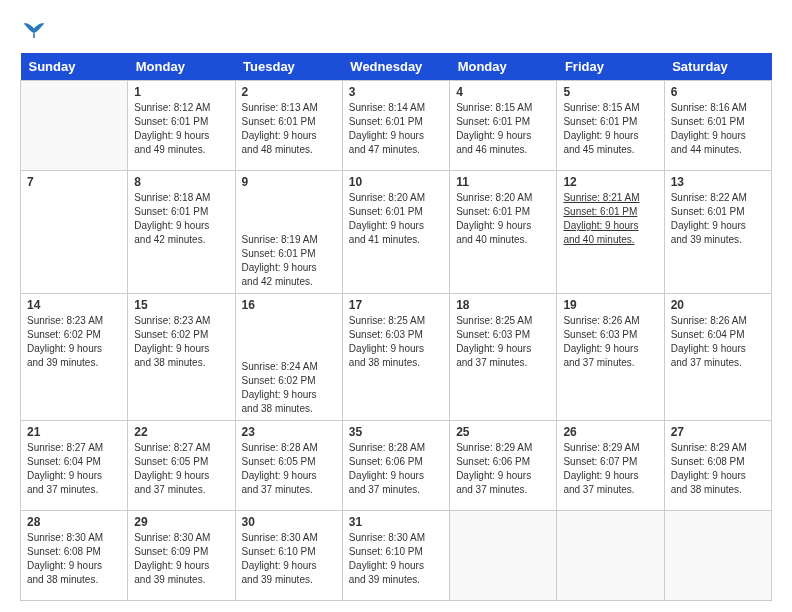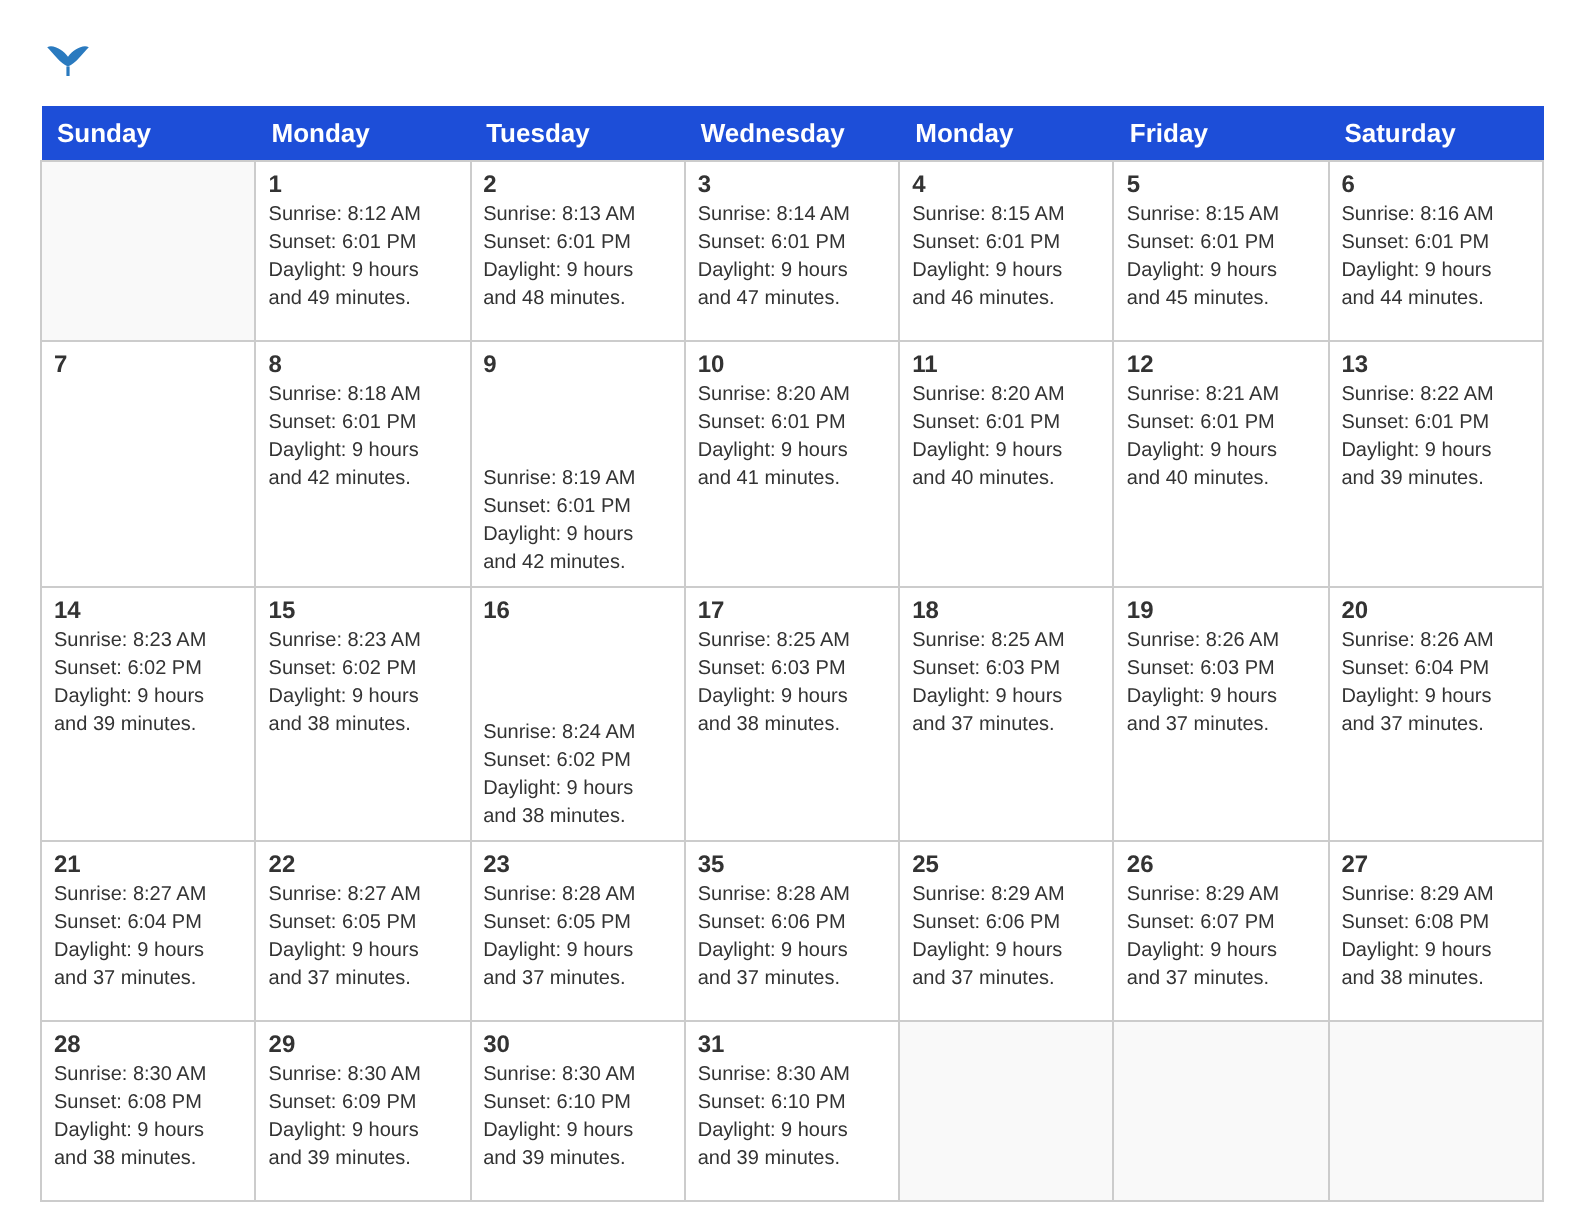--- a/index.html
+++ b/index.html
@@ -198,21 +198,21 @@
           </td>
           <td>
             <span class="day-number">11</span>
             <div class="day-info" style="white-space: pre-line;">Sunrise: 8:20 AM
 Sunset: 6:01 PM
 Daylight: 9 hours
 and 40 minutes.</div>
           </td>
           <td>
             <span class="day-number">12</span>
-            <div class="day-info" style="white-space: pre-line;">Sunrise: 8:21 AM
+            <div class="day-info" style="white-space: pre-line; text-decoration: underline;">Sunrise: 8:21 AM
 Sunset: 6:01 PM
 Daylight: 9 hours
 and 40 minutes.</div>
           </td>
           <td>
             <span class="day-number">13</span>
             <div class="day-info" style="white-space: pre-line;">Sunrise: 8:22 AM
 Sunset: 6:01 PM
 Daylight: 9 hours
 and 39 minutes.</div>

